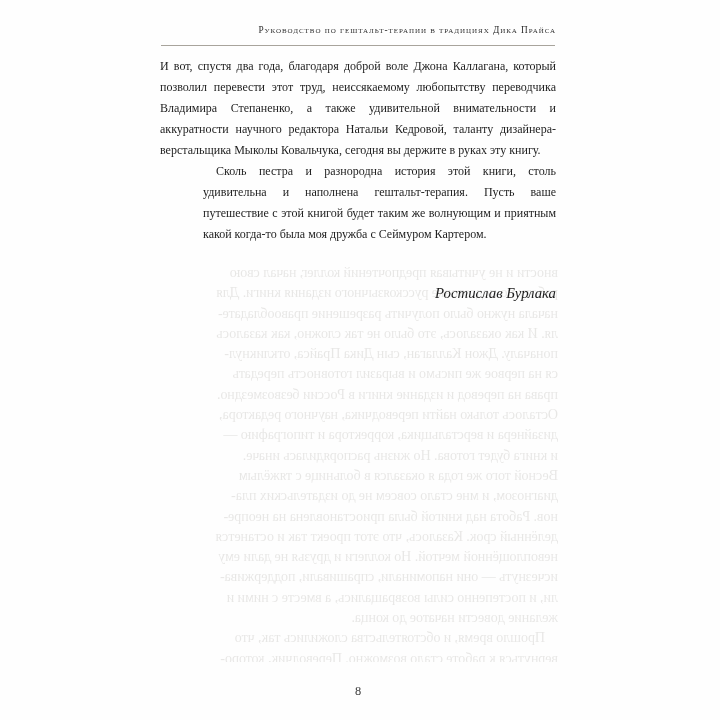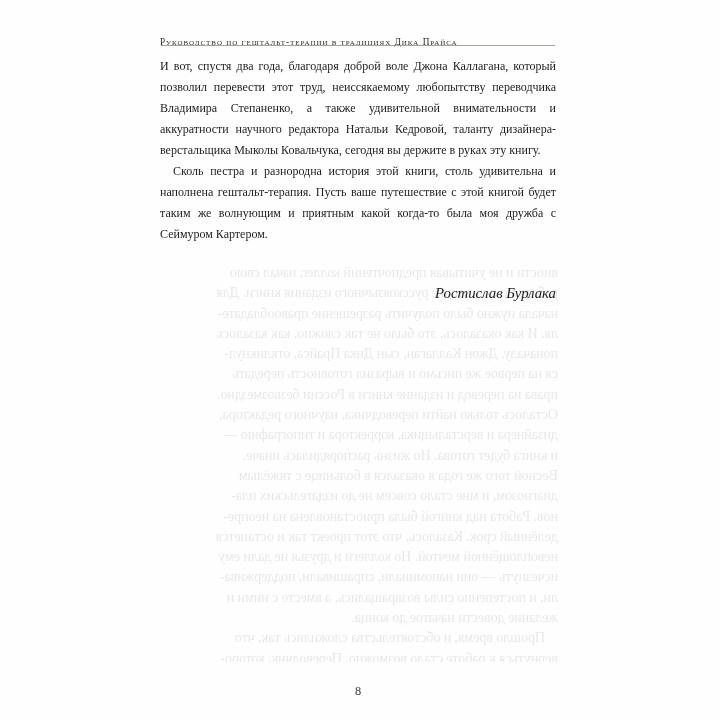--- a/index.html
+++ b/index.html
@@ -23,29 +23,28 @@
     background: #fefefe;
     overflow: hidden;
   }
 
   
   #running-head {
     position: absolute;
     left: 160px;
     top: 24px;
     width: 396px;
-    text-align: left;
+    text-align: right;
     font-family: "Liberation Serif", "DejaVu Serif", serif;
     font-size: 9.3px;
     font-variant: small-caps;
     letter-spacing: 0.95px;
     color: #2b2b2b;
     white-space: nowrap;
     line-height: 12px;
-    margin-top: 12px;
   }
 
   #head-rule {
     position: absolute;
     left: 161px;
     top: 45px;
     width: 394px;
     height: 1px;
     background: #a8a49c;
   }
@@ -64,20 +63,21 @@
     line-height: 21.0px;
     color: #1d1d1d;
     text-align: justify;
     text-justify: inter-word;
     font-family: "Liberation Serif", "DejaVu Serif", serif;
     -webkit-hyphens: manual;
     hyphens: manual;
   }
   .para + .para {
     text-indent: 13px;
+    margin-left: 43px;
   }
 
   
   #signature {
     position: absolute;
     left: 160px;
     top: 283px;
     width: 396px;
     text-align: right;
     font-style: italic;

